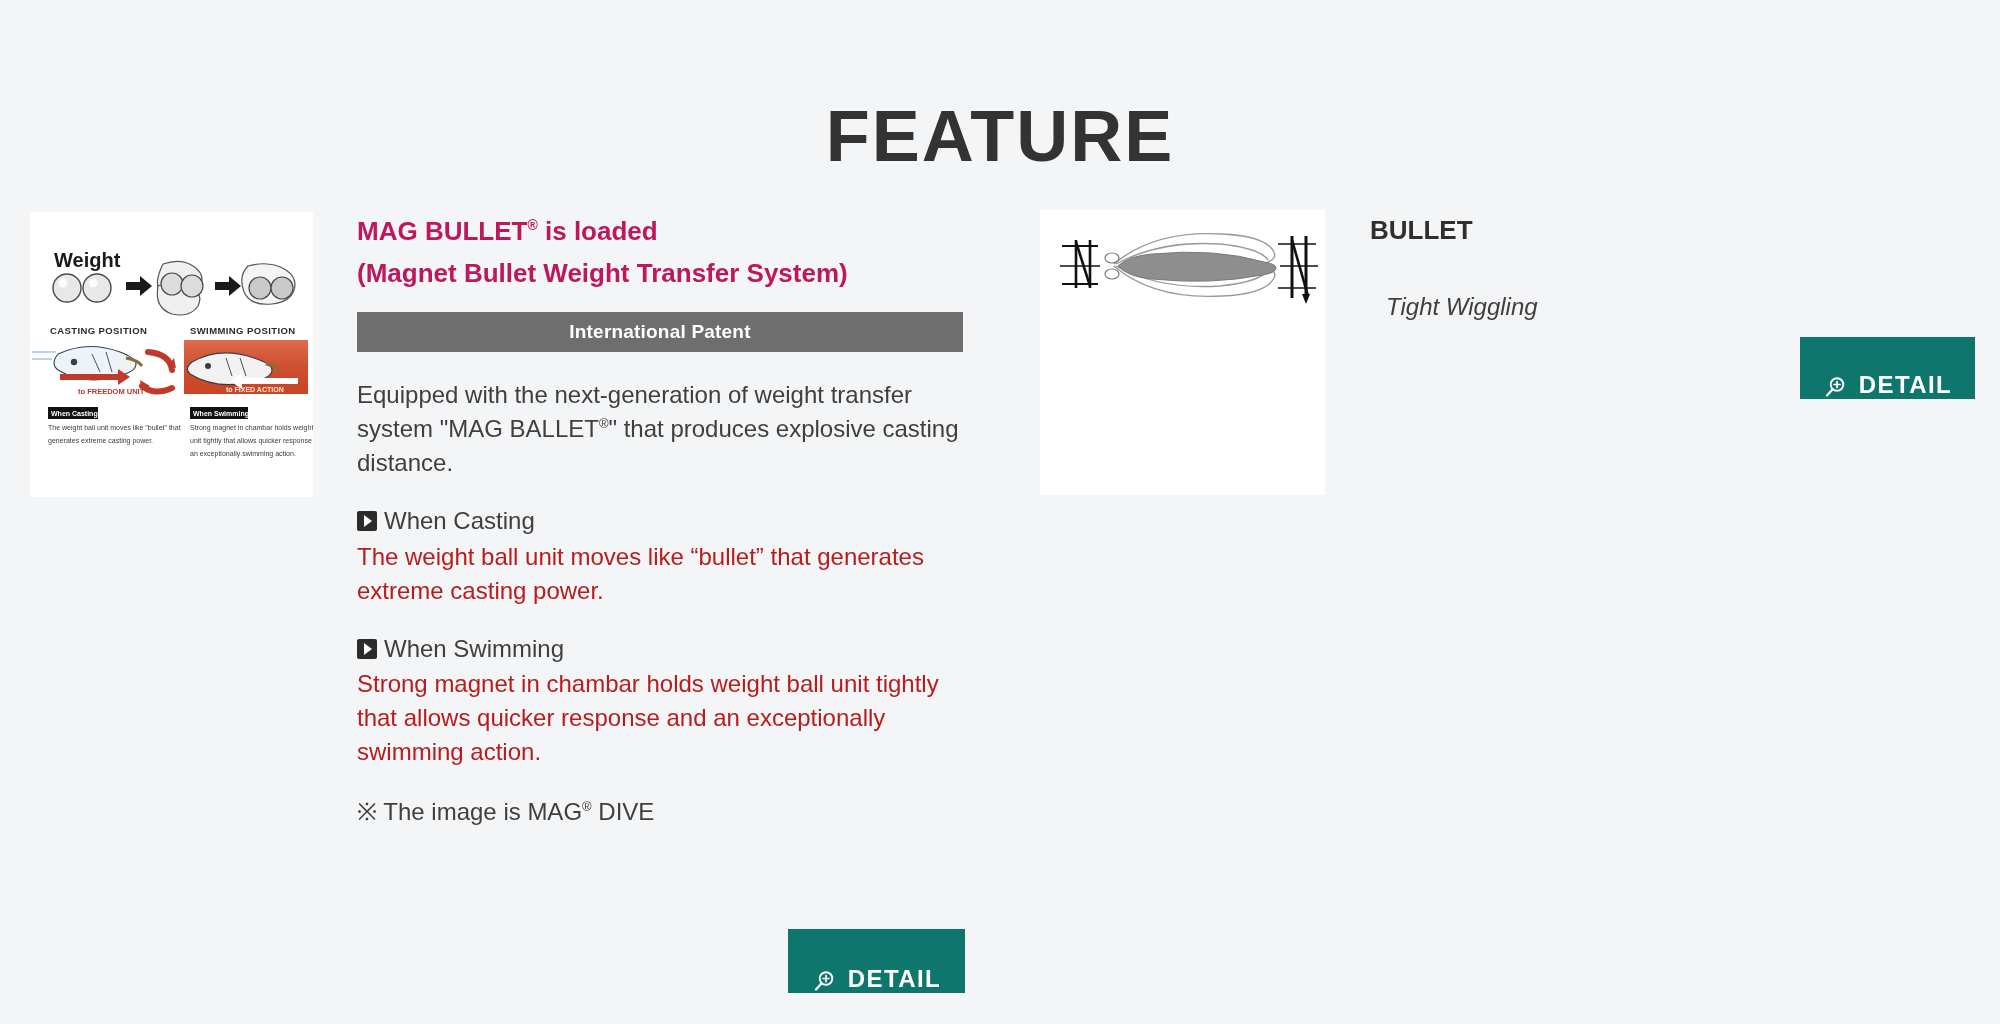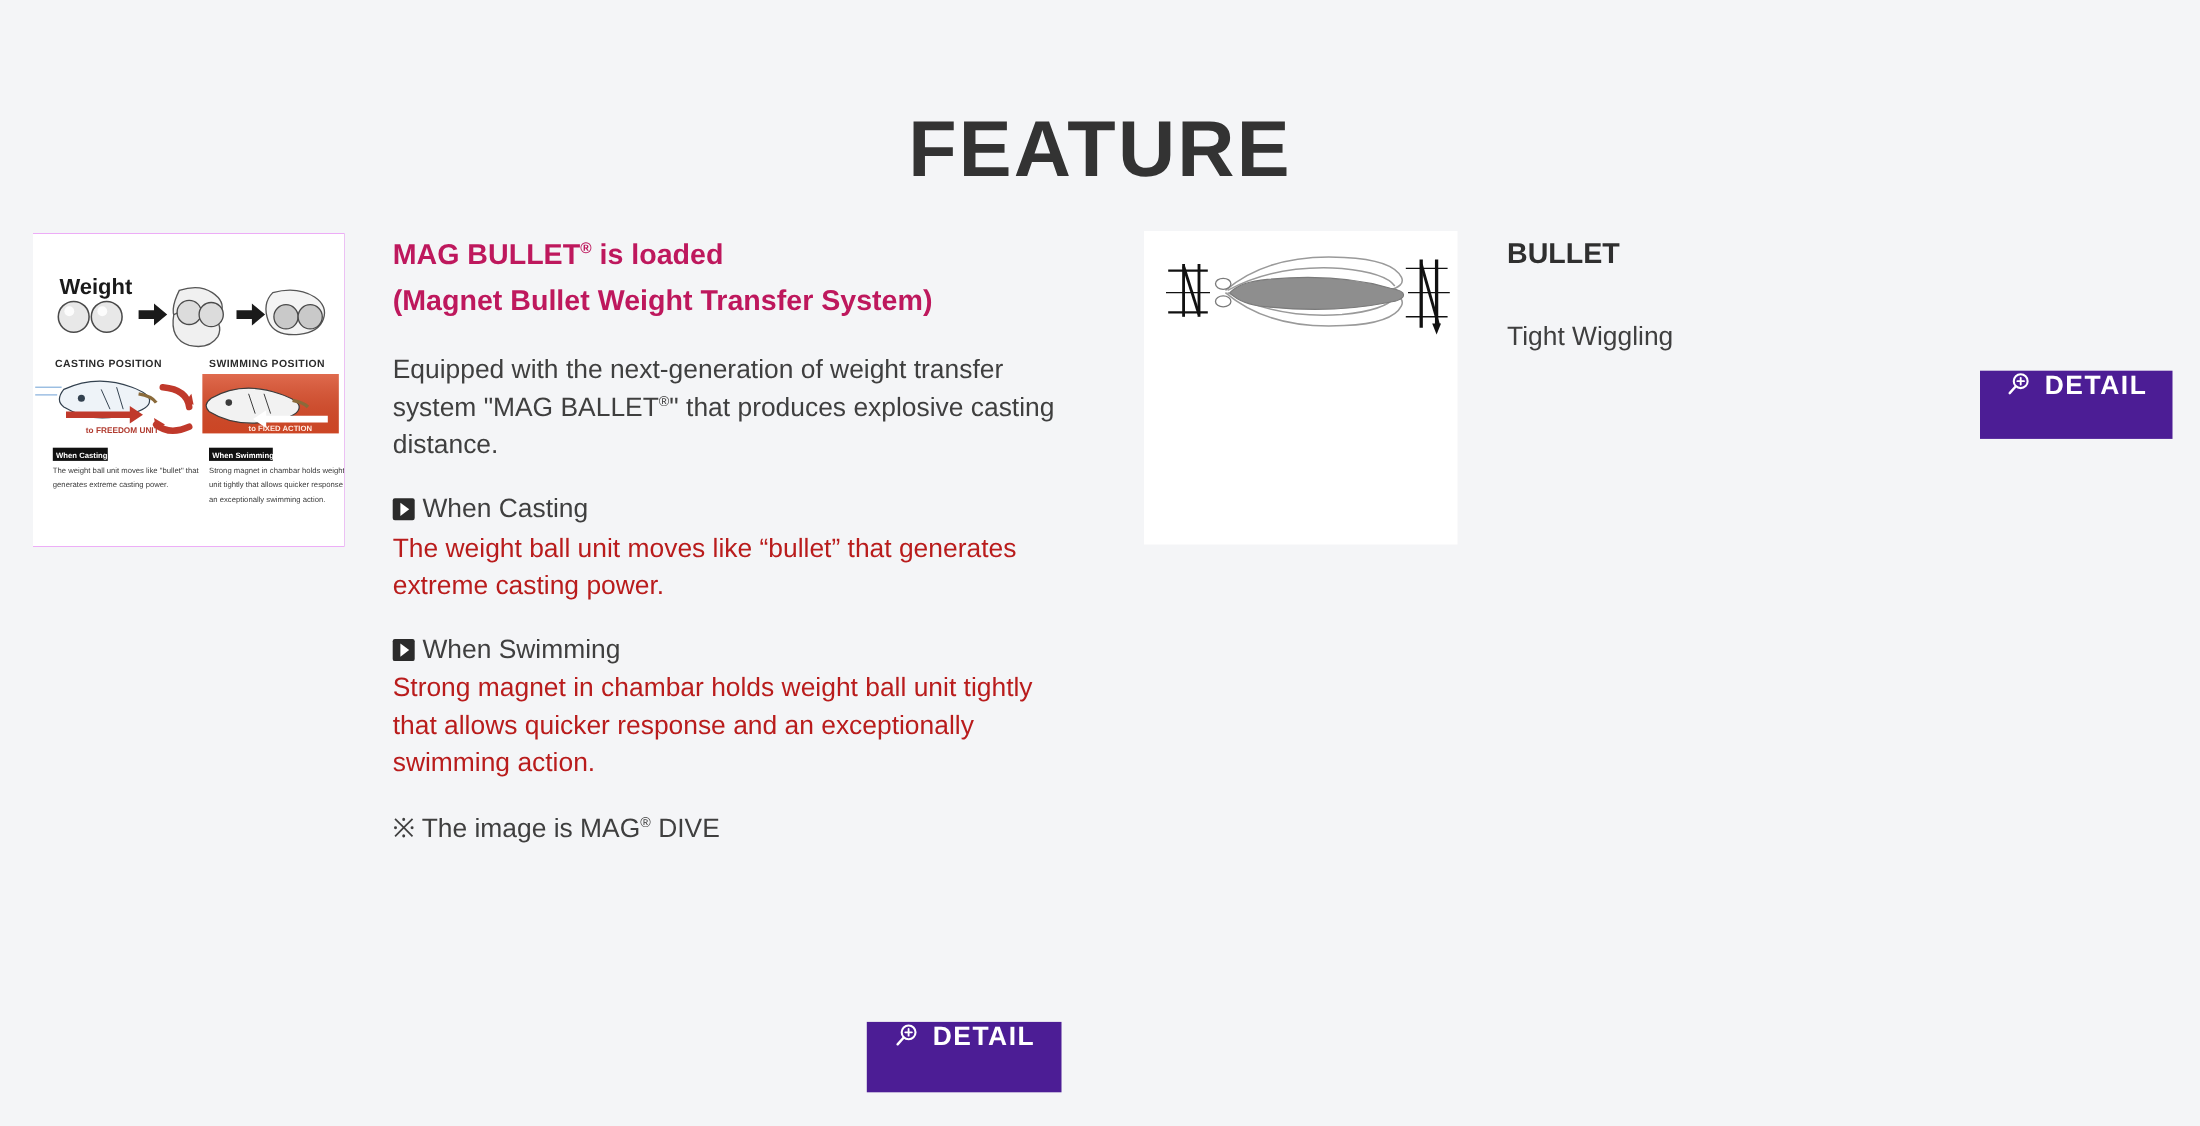--- a/index.html
+++ b/index.html
@@ -163,34 +163,35 @@
   .action-title {
     font-size: 26px;
     font-weight: bold;
     color: #2f2f2f;
     margin: 0;
     line-height: 1.6;
   }
   .action-text {
     font-size: 24px;
     color: #3f3f3f;
-    margin: 38px 0 0 0;
+    margin: 38px 0 0 16px;
     line-height: 1.4;
+    font-style: italic;
   }
 
   
   .detail-btn {
     position: absolute;
-    background: #4c1d95;
+    background: #0f766e;
     color: #ffffff;
     font-size: 24px;
     font-weight: bold;
     letter-spacing: 1.4px;
     display: flex;
-    align-items: flex-start;
+    align-items: flex-end;
     justify-content: center;
     gap: 12px;
     cursor: pointer;
     user-select: none;
   }
   .btn-detail-main {
     left: 788px;
     top: 929px;
     width: 177px;
     height: 64px;
@@ -294,20 +295,23 @@
 
     <div class="text-col">
 
       <div class="headline">
         <div>
           <span>MAG BULLET</span><sup>®</sup><span> is loaded</span>
         </div>
         <div>(Magnet Bullet Weight Transfer System)</div>
       </div>
 
+      <div class="patent-banner">
+        <span>International Patent</span>
+      </div>
 
       <p class="body-para">
         <span>Equipped with the next-generation of weight transfer system "MAG BALLET</span><sup>®</sup><span>" that produces explosive casting distance.</span>
       </p>
 
       <div class="sub-block">
         <div class="sub-head">
           <span class="play-mark"></span>
           <span>When Casting</span>
         </div>

